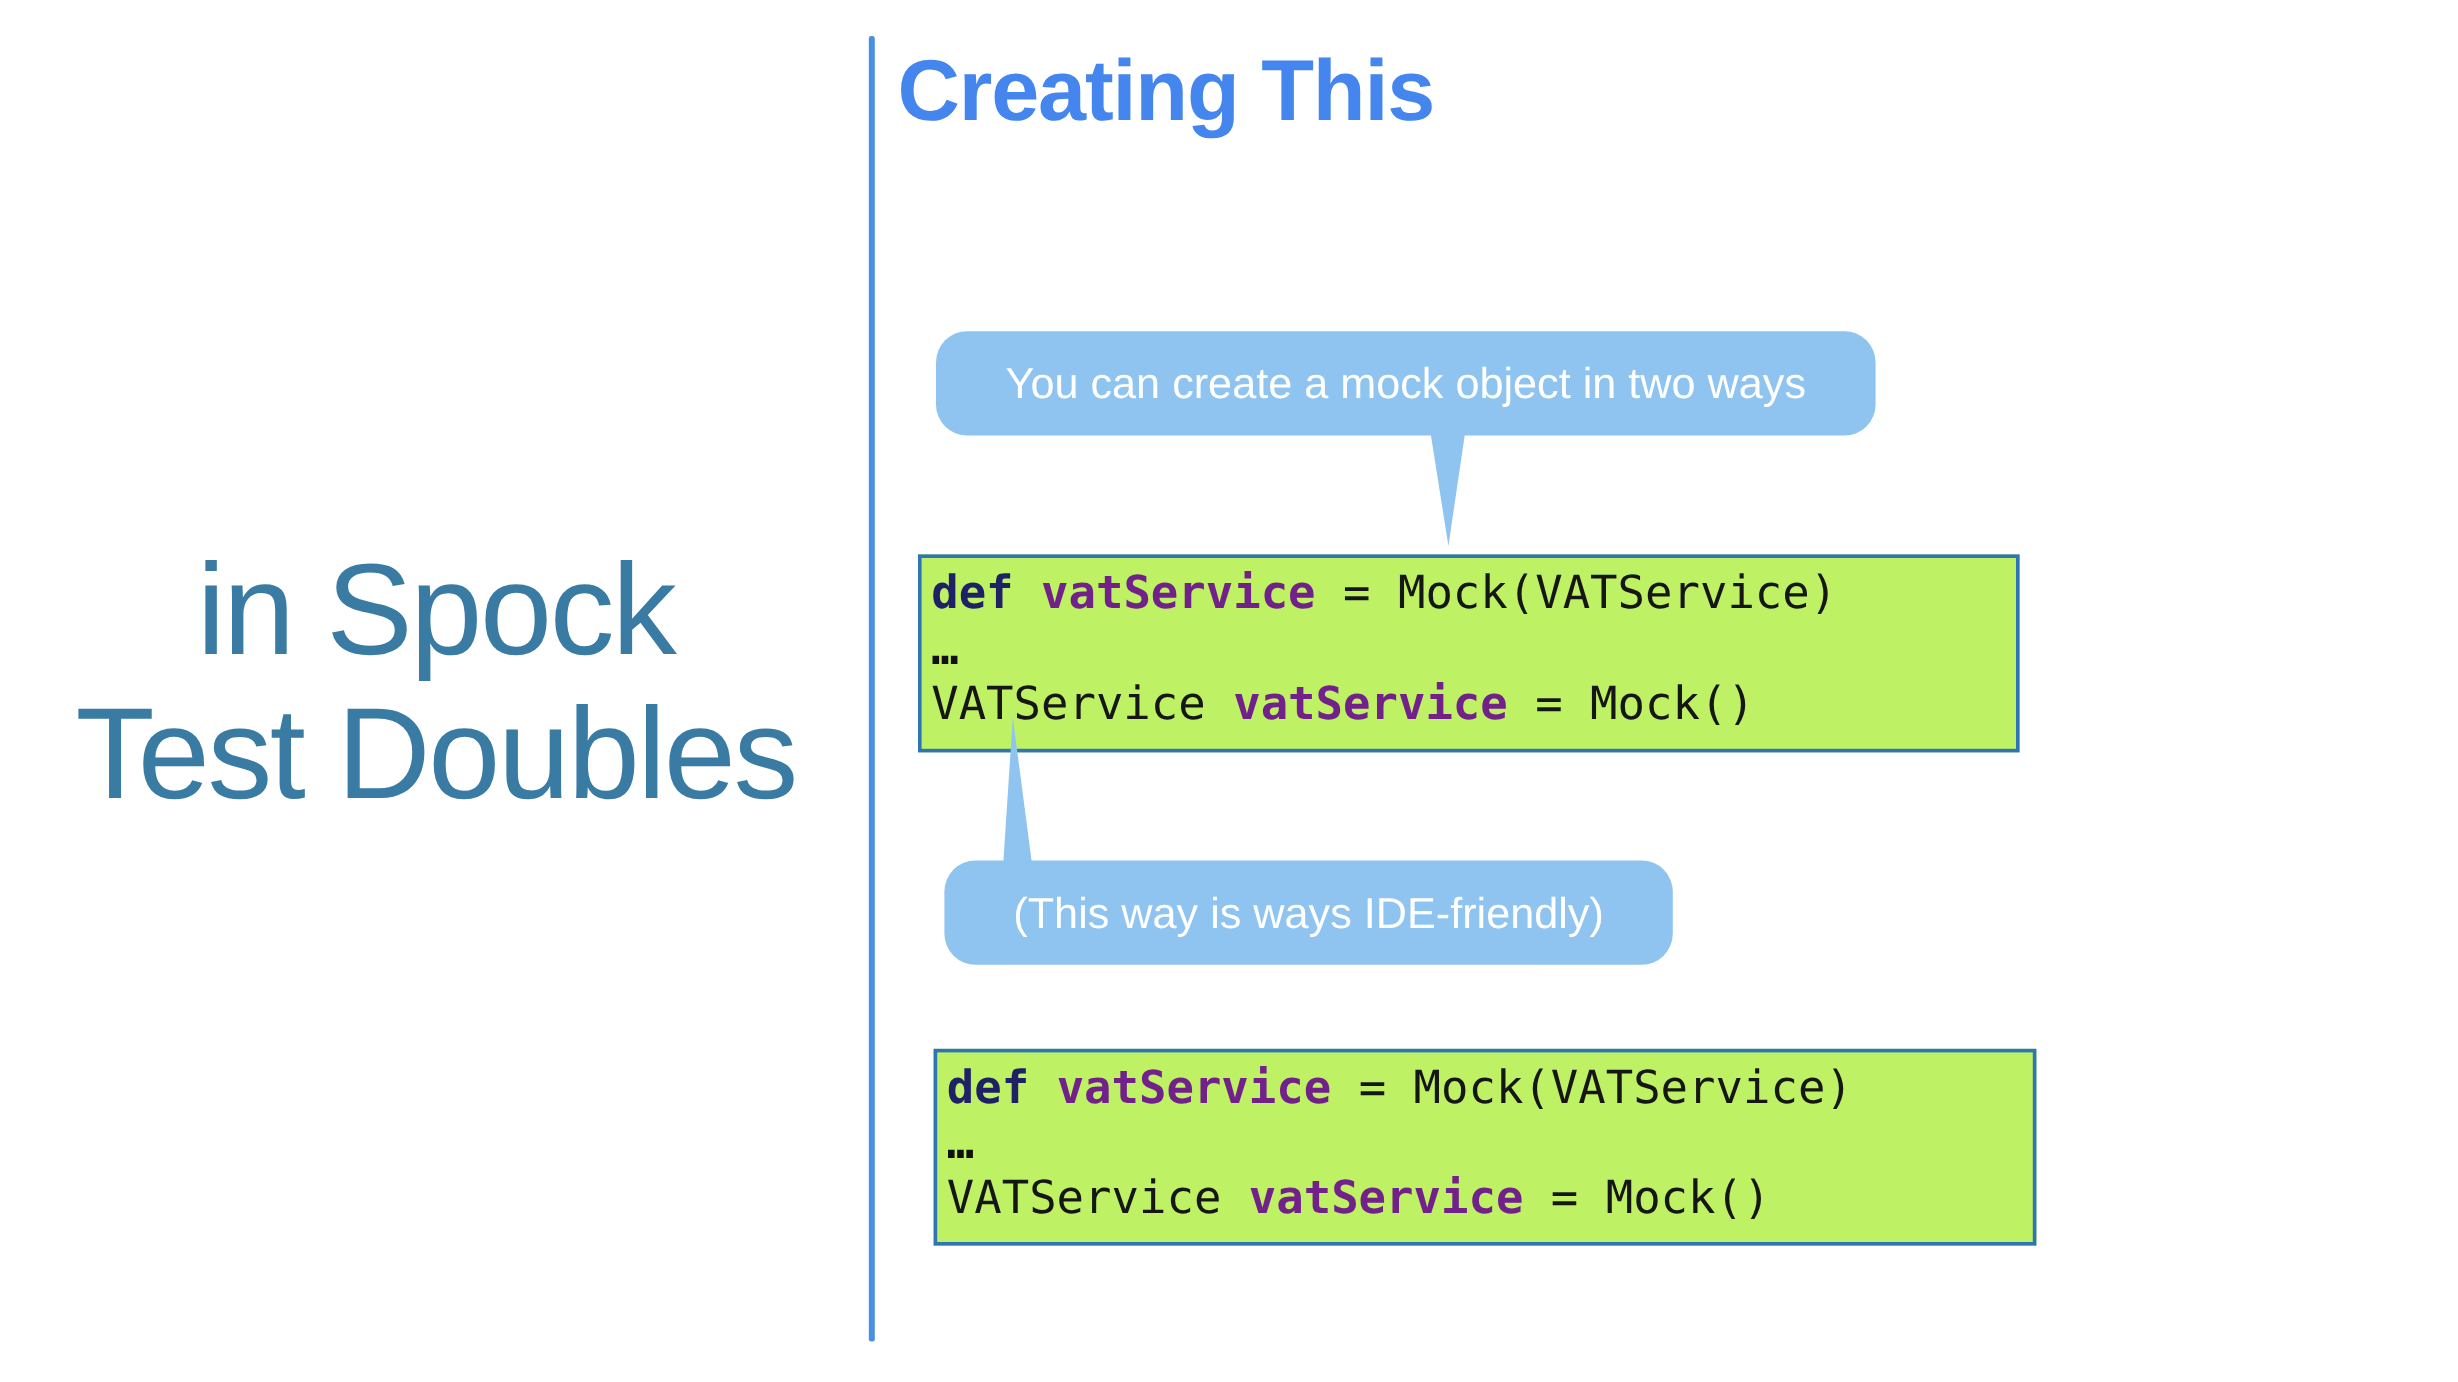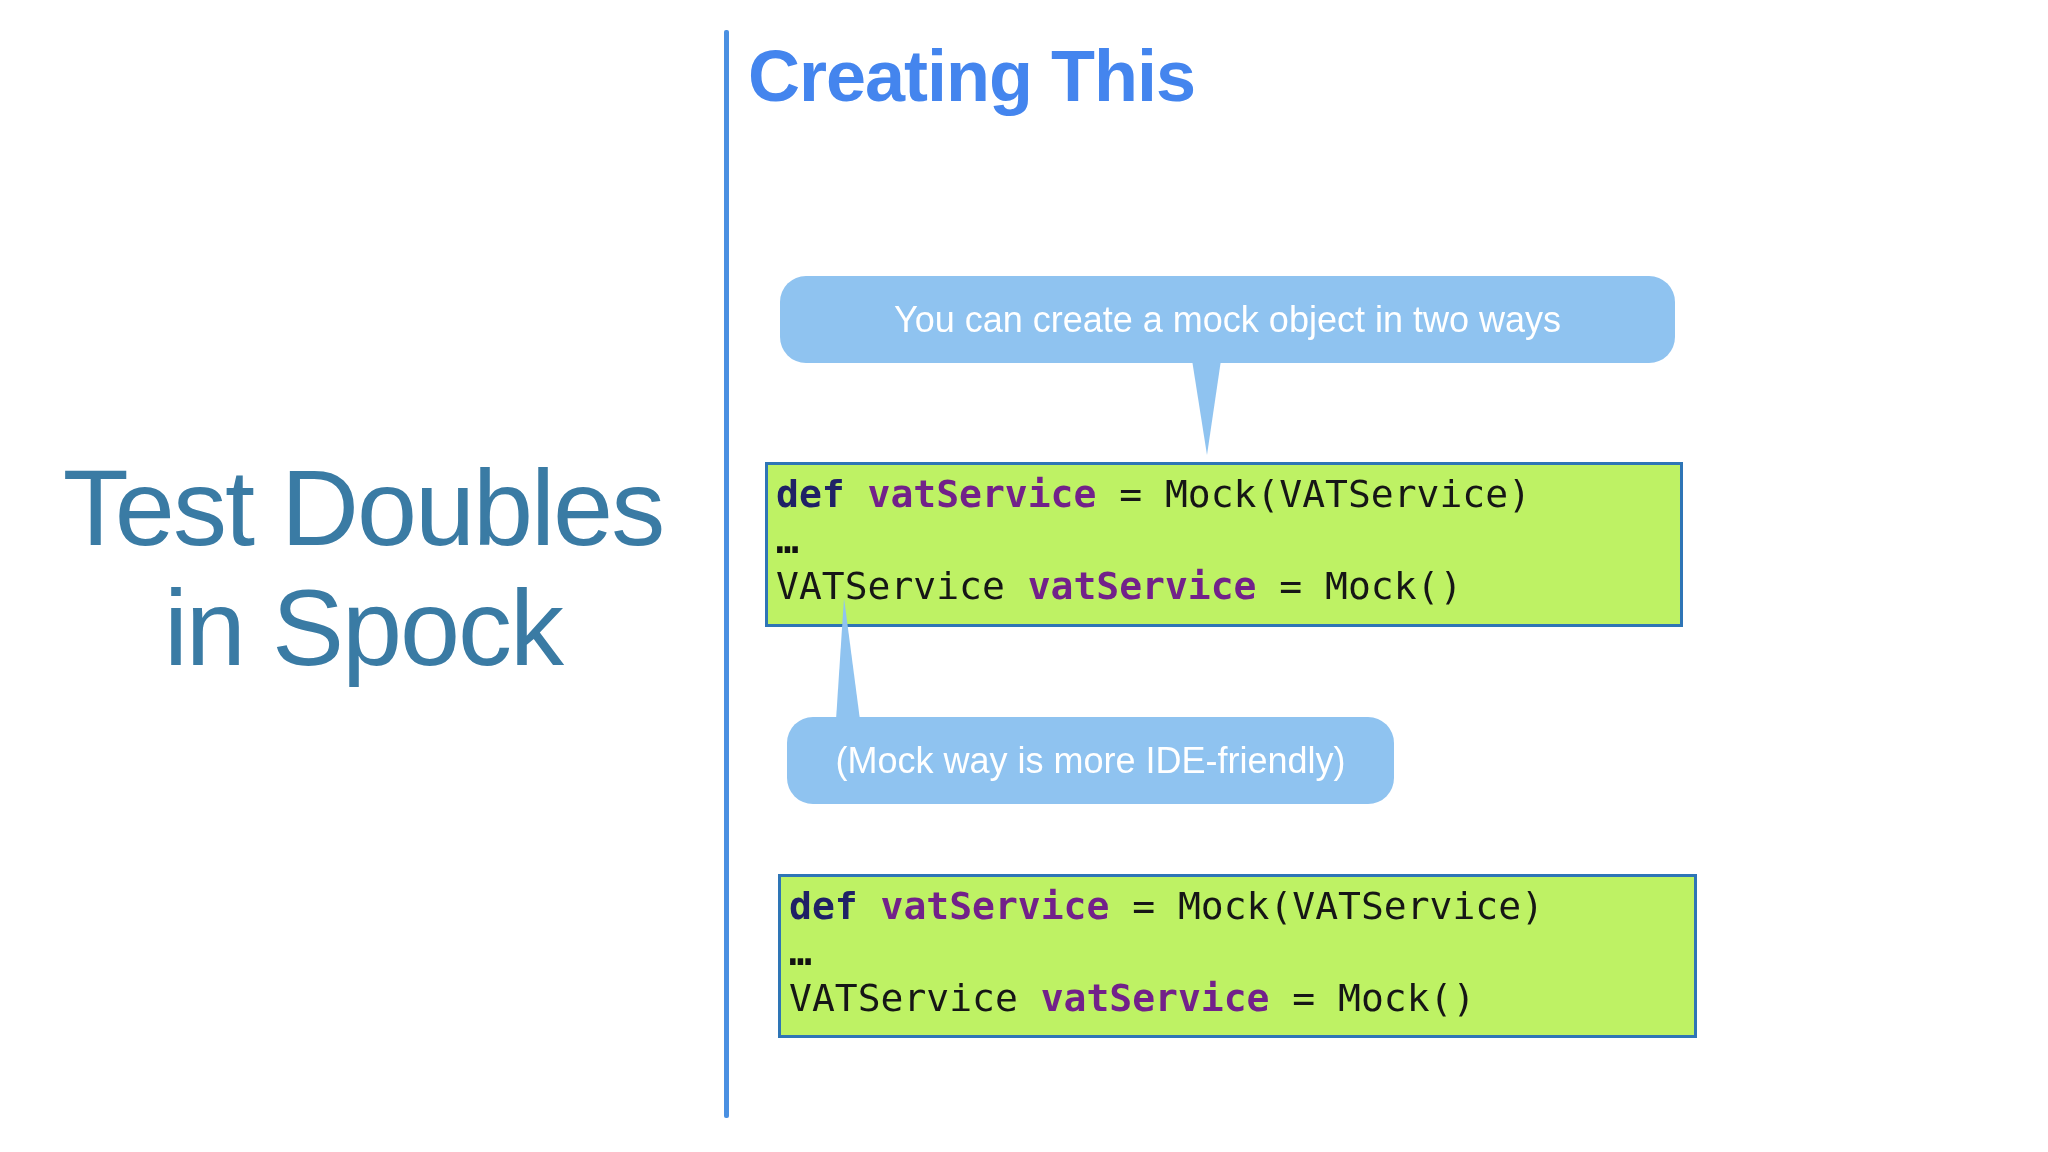--- a/index.html
+++ b/index.html
@@ -53,21 +53,21 @@
     position: absolute;
     display: flex;
     align-items: center;
     justify-content: center;
     background: var(--callout-fill);
     color: var(--callout-text);
     border-radius: 26px;
     font-size: 36px;
     white-space: nowrap;
   }
-  .callout-1 { left: 780px; top: 276px; width: 895px; height: 87px; }
+  .callout-1 { left: 780px; top: 276px; width: 783px; height: 87px; }
   .callout-2 { left: 787px; top: 717px; width: 607px; height: 87px; }
 
   .callout-tail {
     position: absolute;
     display: block;
   }
   .tail-1 { left: 1190px; top: 360px; width: 34px; height: 95px; }
   .tail-2 { left: 832px;  top: 598px; width: 32px; height: 122px; }
   .callout-tail polygon { fill: var(--callout-fill); }
 
@@ -91,39 +91,39 @@
   .tok-keyword  { color: var(--code-keyword); font-weight: bold; }
   .tok-variable { color: var(--code-variable); font-weight: bold; }
   .tok-ellipsis { color: var(--code-ellipsis); font-weight: bold; }
 </style>
 </head>
 <body>
 
 <div class="slide">
 
   <div class="main-title">
+    <div>in Spock</div>
     <div>Test Doubles</div>
-    <div>in Spock</div>
   </div>
 
   <div class="divider"></div>
 
   <div class="section-header">Creating This</div>
 
   <svg class="callout-tail tail-1" viewBox="0 0 34 95" xmlns="http://www.w3.org/2000/svg">
     <polygon points="2,0 31,0 17,95"></polygon>
   </svg>
   <div class="callout callout-1">
     <span>You can create a mock object in two ways</span>
   </div>
 
   <div class="code-block code-block-1"><div class="code-line"><span class="tok-keyword">def</span><span class="tok-plain"> </span><span class="tok-variable">vatService</span><span class="tok-plain"> = Mock(VATService)</span></div><div class="code-line"><span class="tok-ellipsis">…</span></div><div class="code-line"><span class="tok-plain">VATService </span><span class="tok-variable">vatService</span><span class="tok-plain"> = Mock()</span></div></div>
 
   <svg class="callout-tail tail-2" viewBox="0 0 32 122" xmlns="http://www.w3.org/2000/svg">
     <polygon points="4,122 28,122 12,0"></polygon>
   </svg>
   <div class="callout callout-2">
-    <span>(Mock way is more IDE-friendly)</span>
+    <span>(This way is ways IDE-friendly)</span>
   </div>
 
   <div class="code-block code-block-2"><div class="code-line"><span class="tok-keyword">def</span><span class="tok-plain"> </span><span class="tok-variable">vatService</span><span class="tok-plain"> = Mock(VATService)</span></div><div class="code-line"><span class="tok-ellipsis">…</span></div><div class="code-line"><span class="tok-plain">VATService </span><span class="tok-variable">vatService</span><span class="tok-plain"> = Mock()</span></div></div>
 
 </div>
 
 </body></html>

